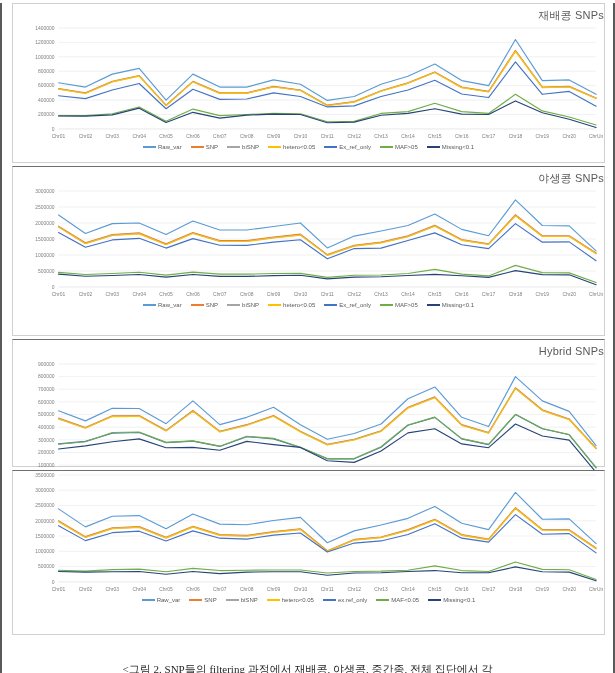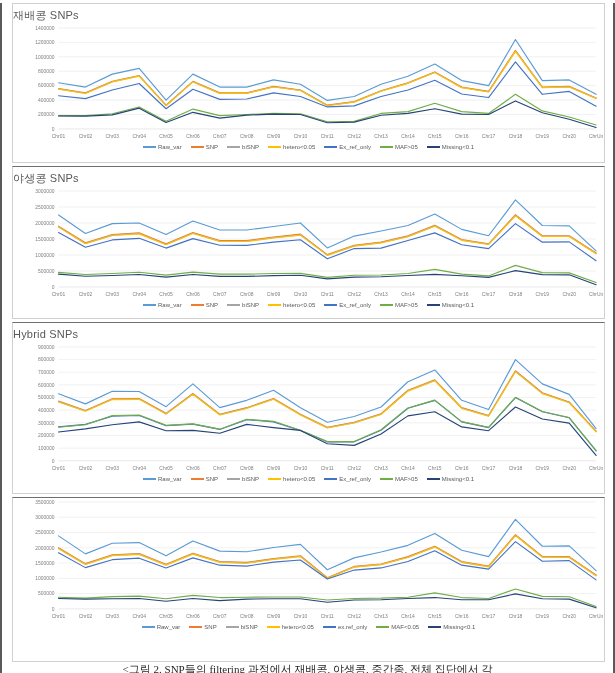--- a/index.html
+++ b/index.html
@@ -20,21 +20,21 @@
   }
   .chart-card{
     position:relative;
     margin:3px 8px 0 10px;
     border:1px solid #d0d0d0;
     background:#ffffff;
     box-sizing:border-box;
   }
   .chart-card.sep{ border-top:1px solid #6f6f6f; }
   .chart-title{
-    text-align:left;
+    text-align:right;
     font-size:11px;
     color:#595959;
     letter-spacing:.2px;
     padding-top:5px;
     height:15px;
     line-height:13px;
     font-weight:400;
   }
   .plot-wrap{ position:relative; }
   svg.plot{ display:block; width:100%; }
@@ -147,21 +147,21 @@
           <span class="legend-swatch" style="background: rgb(112, 173, 71);"></span>
           <span class="legend-label">MAF&gt;05</span>
         </div>
         <div class="legend-item">
           <span class="legend-swatch" style="background: rgb(38, 68, 120);"></span>
           <span class="legend-label">Missing&lt;0.1</span>
         </div>
       </div>
   </div>
 
-  <div class="chart-card sep" style="height:153px">
+  <div class="chart-card sep" style="height:170px">
     <div class="chart-title">야생콩 SNPs</div>
     <div class="plot-wrap">
       <svg class="plot" viewBox="0 0 597 115" preserveAspectRatio="none">
           <line x1="46" y1="101" x2="589" y2="101" class="axisline"></line>
           <text x="42" y="102.8" class="tick ytick">0</text>
           <line x1="46" y1="84.83333333333334" x2="589" y2="84.83333333333334" class="gridline"></line>
           <text x="42" y="86.63333333333334" class="tick ytick">500000</text>
           <line x1="46" y1="68.66666666666667" x2="589" y2="68.66666666666667" class="gridline"></line>
           <text x="42" y="70.46666666666667" class="tick ytick">1000000</text>
           <line x1="46" y1="52.5" x2="589" y2="52.5" class="gridline"></line>
@@ -227,21 +227,21 @@
           <span class="legend-swatch" style="background: rgb(112, 173, 71);"></span>
           <span class="legend-label">MAF&gt;05</span>
         </div>
         <div class="legend-item">
           <span class="legend-swatch" style="background: rgb(38, 68, 120);"></span>
           <span class="legend-label">Missing&lt;0.1</span>
         </div>
       </div>
   </div>
 
-  <div class="chart-card sep" style="height:172px">
+  <div class="chart-card sep" style="height:128px">
     <div class="chart-title">Hybrid SNPs</div>
     <div class="plot-wrap">
       <svg class="plot" viewBox="0 0 597 133" preserveAspectRatio="none">
           <line x1="46" y1="119" x2="589" y2="119" class="axisline"></line>
           <text x="42" y="120.8" class="tick ytick">0</text>
           <line x1="46" y1="106.22222222222223" x2="589" y2="106.22222222222223" class="gridline"></line>
           <text x="42" y="108.02222222222223" class="tick ytick">100000</text>
           <line x1="46" y1="93.44444444444444" x2="589" y2="93.44444444444444" class="gridline"></line>
           <text x="42" y="95.24444444444444" class="tick ytick">200000</text>
           <line x1="46" y1="80.66666666666667" x2="589" y2="80.66666666666667" class="gridline"></line>

